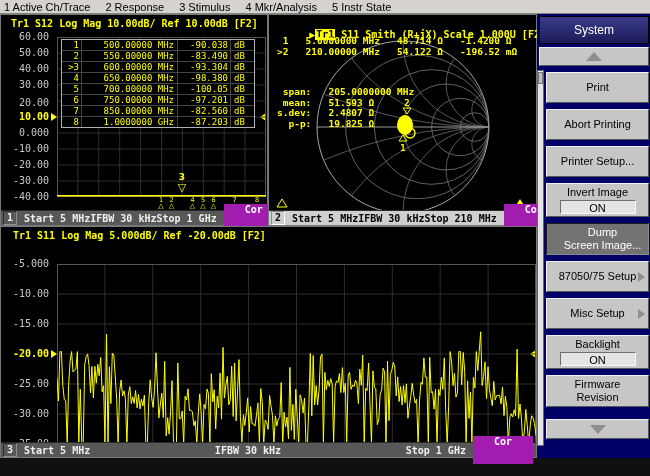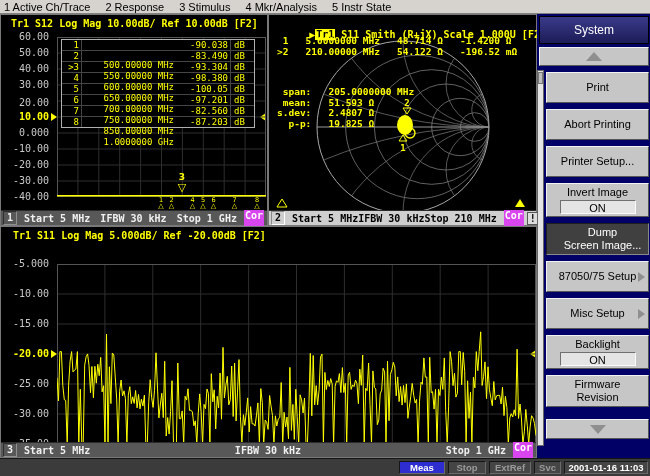--- a/index.html
+++ b/index.html
@@ -24,21 +24,21 @@
   .refarrow-r{position:absolute;width:0;height:0;border-top:4px solid transparent;
               border-bottom:4px solid transparent;border-left:6px solid #ffff00;}
   .refarrow-l{position:absolute;width:0;height:0;border-top:4px solid transparent;
               border-bottom:4px solid transparent;border-right:6px solid #ffff00;}
   
   .mtable{position:absolute;left:60px;top:24px;border:1px solid #b0b0b0;background:#000;
           color:#ffff00;font:9px "DejaVu Sans Mono",monospace;}
   .mrow{display:flex;height:10px;line-height:10px;border-bottom:1px solid #464646;}
   .mrow:last-child{border-bottom:none;}
   .mc-n{width:17px;text-align:right;padding-right:2px;border-right:1px solid #464646;}
-  .mc-f{width:92px;text-align:right;padding-right:3px;border-right:1px solid #464646;margin-top:20px;}
+  .mc-f{width:92px;text-align:right;padding-right:3px;border-right:1px solid #464646;}
   .mc-v{width:50px;text-align:right;padding-right:2px;border-right:1px solid #464646;}
   .mc-u{width:20px;padding-left:3px;}
   
   .axmk{position:absolute;width:12px;text-align:center;color:#ffff00;top:182px;
         font-family:"DejaVu Sans",sans-serif;line-height:6px;}
   .axmk .num{font-size:6.5px;}
   .axmk .tri{font-size:7px;line-height:7px;}
   .axmk.active{top:158px;line-height:9px;}
   .axmk.active .num{font-size:9px;font-weight:bold;}
   .axmk.active .tri{font-size:11px;line-height:11px;}
@@ -49,21 +49,21 @@
   .statusbar{position:absolute;left:0;right:0;bottom:0;height:15px;display:flex;align-items:center;
              font:bold 10px "DejaVu Sans Mono",monospace;box-sizing:border-box;border-top:1px solid #2a2a2a;}
   .statusbar.dark{background:#585858;color:#f0f0f0;}
   .statusbar.light{background:#cfcfcf;color:#000;}
   .chbox{width:12px;height:12px;line-height:12px;text-align:center;margin-left:2px;flex:none;}
   .dark .chbox{border:1px solid;border-color:#2e2e2e #909090 #909090 #2e2e2e;}
   .light .chbox{border:1px solid;border-color:#8a8a8a #ffffff #ffffff #8a8a8a;}
   .st-start{margin-left:7px;white-space:nowrap;}
   .st-ifbw{margin:16px auto;white-space:nowrap;text-align:right;}
   .st-stop{margin-right:7px;white-space:nowrap;}
-  .corbox{background:#d946ef;color:#fff;padding:0 1px;height:16px;line-height:12px;margin-right:3px;flex:none;}
+  .corbox{background:#a21caf;color:#fff;padding:0 21px;height:28px;line-height:12px;margin-right:3px;flex:none;}
   .alertbox{background:#dcdcdc;color:#000;border:1px solid #555;height:11px;line-height:11px;
             padding:0 2px;margin-right:2px;flex:none;}
   
   #sidebar{position:absolute;left:537px;top:14px;width:113px;height:444px;background:#000066;}
   .scrolltrack{position:absolute;left:0;top:56px;bottom:12px;width:7px;background:#e4e4e4;
                border:1px solid #666;box-sizing:border-box;}
   .scrollthumb{position:absolute;left:0;top:1px;width:5px;height:12px;background:#bdbdbd;border:1px solid #777;box-sizing:border-box;}
   .sys-header{position:absolute;left:2px;top:2px;right:1px;height:28px;
               background:linear-gradient(#3a3a8a,#1c1c58);border:1px solid #000;
               color:#fff;font:12px "Liberation Sans",sans-serif;display:flex;align-items:center;justify-content:center;box-sizing:border-box;}
@@ -73,21 +73,21 @@
   .navbtn.up{top:33px;}
   .navbtn.down{position:static;margin-top:6px;height:20px;flex:none;}
   .tri-up{width:0;height:0;border-left:8px solid transparent;border-right:8px solid transparent;border-bottom:9px solid #8f8f8f;}
   .tri-down{width:0;height:0;border-left:8px solid transparent;border-right:8px solid transparent;border-top:9px solid #8f8f8f;}
   #sidebar-buttons{position:absolute;left:9px;right:1px;top:58px;display:flex;flex-direction:column;gap:6px;}
   .sbtn{position:relative;min-height:31px;background:#c6c6c6;color:#000;
         border:1px solid;border-color:#f2f2f2 #565656 #565656 #f2f2f2;box-sizing:border-box;
         font:11px "Liberation Sans",sans-serif;display:flex;flex-direction:column;
         align-items:center;justify-content:center;text-align:center;padding:2px 0;}
   .sbtn-line{line-height:13px;}
-  .sbtn-active{background:#404040;color:#fff;border-color:#1e1e1e #8a8a8a #8a8a8a #1e1e1e;padding-left:10px;}
+  .sbtn-active{background:#737373;color:#fff;border-color:#1e1e1e #8a8a8a #8a8a8a #1e1e1e;padding-left:10px;}
   .togglebox{margin-top:1px;width:76px;background:#e4e4e4;border:1px solid;
              border-color:#707070 #fafafa #fafafa #707070;height:14px;line-height:14px;
              text-align:center;color:#000;box-sizing:border-box;}
   .subarrow{position:absolute;right:3px;top:50%;margin-top:-5px;width:0;height:0;
             border-top:5px solid transparent;border-bottom:5px solid transparent;border-left:7px solid #8f8f8f;}
   
   #bottombar{position:absolute;left:0;top:458px;width:650px;height:18px;background:#3b3b3b;
              border-top:1px solid #151515;display:flex;align-items:center;justify-content:flex-end;
              gap:3px;padding-right:2px;box-sizing:border-box;font:bold 9.5px "Liberation Sans",sans-serif;}
   .bb-cell{height:13px;line-height:12px;text-align:center;box-sizing:border-box;border:1px solid;
@@ -387,21 +387,14 @@
         <div class="sbtn">
           <div class="sbtn-line">Firmware</div>
           <div class="sbtn-line">Revision</div>
         </div>
         <div class="navbtn down">
           <span class="tri-down"></span>
         </div>
       </div>
   </div>
 
-  <div id="bottombar">
-    <span class="bb-cell bb-meas">Meas</span>
-    <span class="bb-cell bb-dim bb-stop">Stop</span>
-    <span class="bb-cell bb-dim bb-extref">ExtRef</span>
-    <span class="bb-cell bb-dim bb-svc">Svc</span>
-    <span class="bb-cell bb-time">2001-01-16 11:03</span>
-  </div>
 
 </div>
 
 </body></html>

